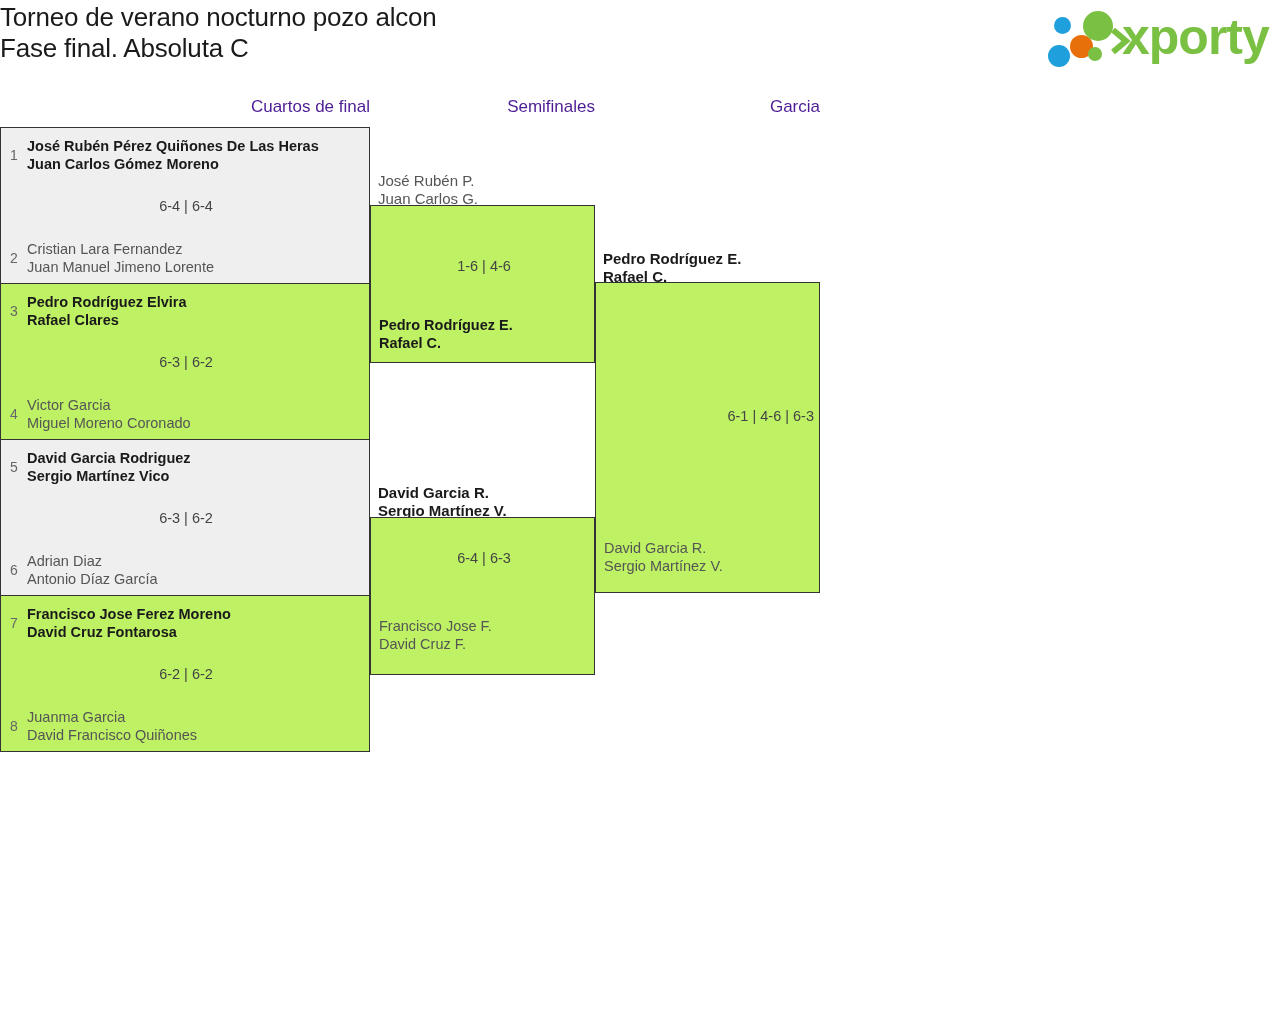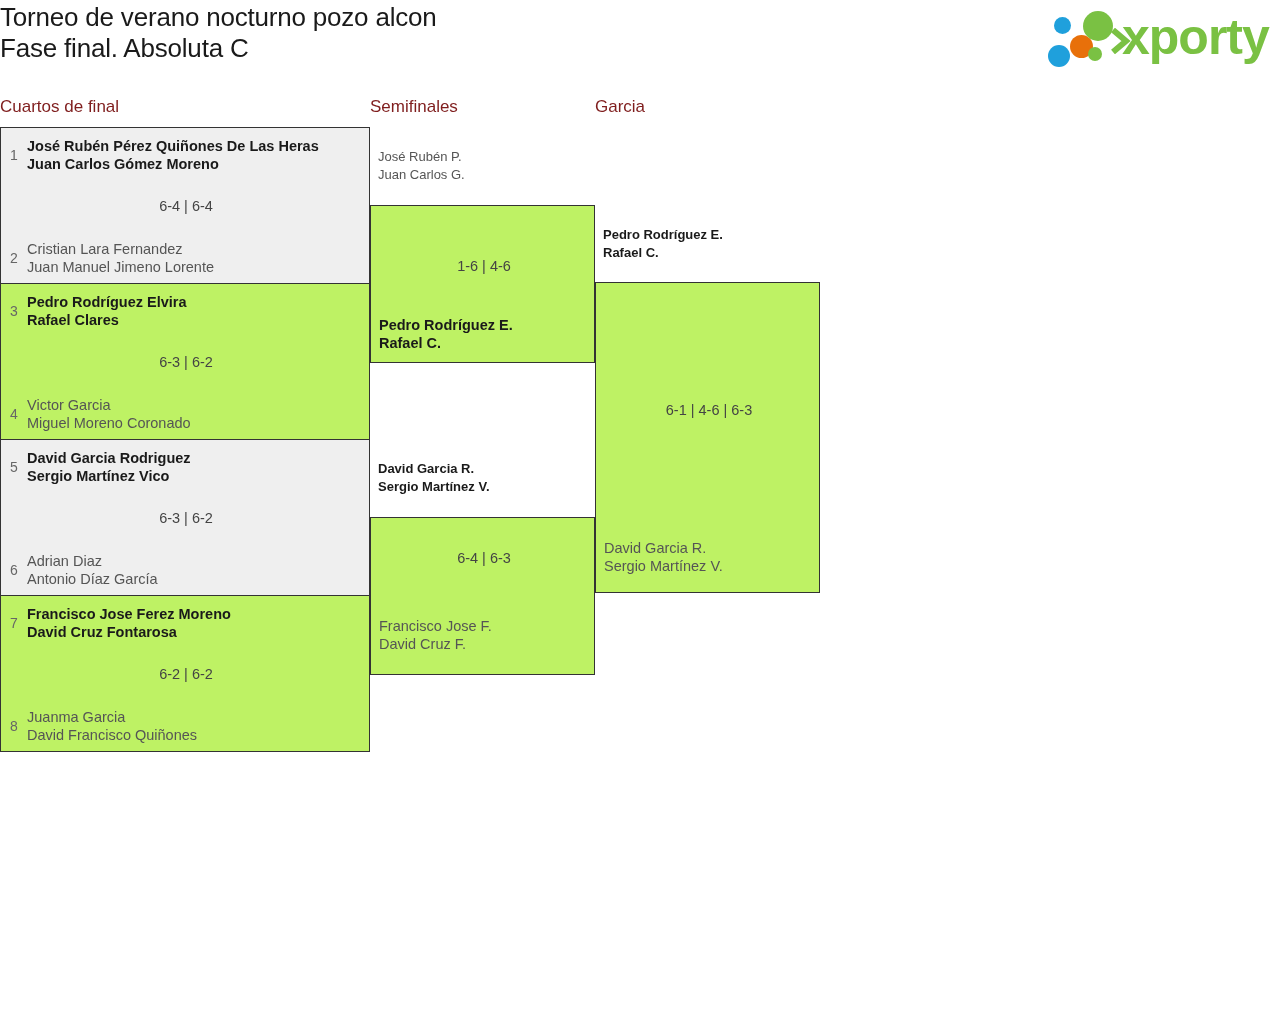--- a/index.html
+++ b/index.html
@@ -68,22 +68,22 @@
     font-weight: 700;
     color: #7ac143;
     letter-spacing: -1px;
   }
 
   
   .round-header {
     position: absolute;
     font-size: 17px;
     line-height: 22px;
-    color: #7f1d1d;
-    text-align: left;
+    color: #4c1d95;
+    text-align: right;
     white-space: nowrap;
   }
   #round-header-0 { left: 0px;   top: 96px; width: 370px; }
   #round-header-1 { left: 370px; top: 96px; width: 225px; }
   #round-header-2 { left: 595px; top: 96px; width: 225px; }
 
   
   .match {
     position: absolute;
     box-sizing: border-box;
@@ -138,24 +138,25 @@
   .sf .score { left: 8px; width: 210px; }
 
   
   .fin { left: 595px; width: 225px; height: 311px; }
   .fin .team { left: 8px; width: 210px; }
   .fin .score { left: 8px; width: 210px; }
 
   
   .advancer {
     position: absolute;
-    font-size: 13px;
+    font-size: 15px;
     line-height: 18px;
     color: #555555;
     white-space: nowrap;
+    margin-top: 24px;
   }
   .advancer.winner {
     color: #1a1a1a;
     font-weight: 700;
   }
 </style>
 </head>
 <body>
 
 <div id="header">
@@ -285,20 +286,20 @@
     </span>
   </div>
 </div>
 
 <div class="advancer winner" style="left:603px; top:226px;">
   <span>Pedro Rodríguez E.</span><br>
   <span>Rafael C.</span>
 </div>
 
 <div class="match fin" style="top:282px;">
-  <div class="score" style="top:118px;">6-1 | 4-6 | 6-3</div>
+  <div class="score" style="top:124px;text-align:right;">6-1 | 4-6 | 6-3</div>
   <div class="team" style="top:256px;">
     <span class="names">
       <span>David Garcia R.</span><br>
       <span>Sergio Martínez V.</span>
     </span>
   </div>
 </div>
 
 </body></html>

